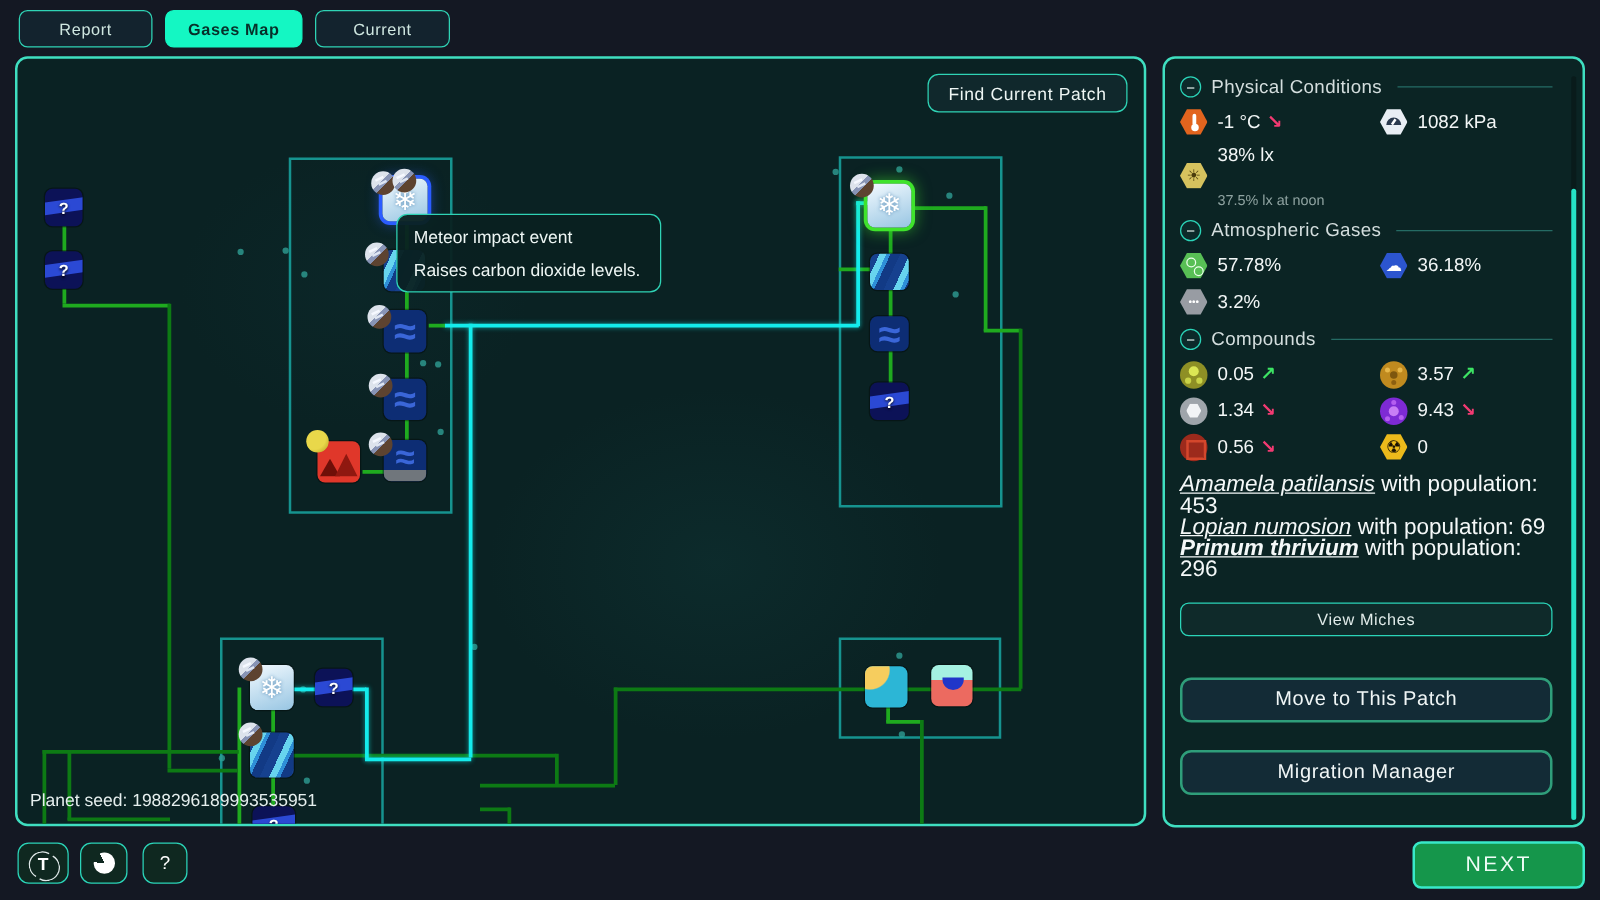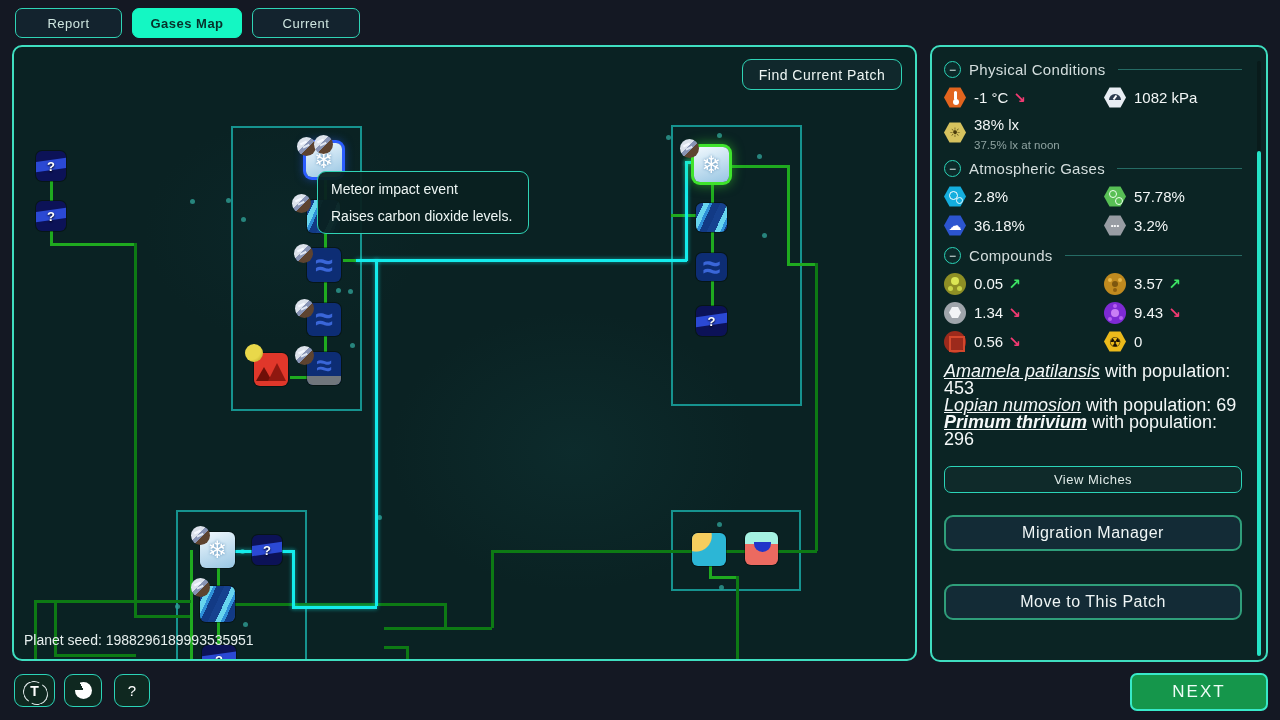--- a/index.html
+++ b/index.html
@@ -106,21 +106,21 @@
     color:#eaf6f2; flex:0 0 auto; position:relative; }
   .sec-minus::before { content:"−"; position:absolute; inset:0; display:flex; align-items:center;
     justify-content:center; font-size:12px; line-height:1; }
   .sec-title { font-size:15px; color:#d4dede; letter-spacing:.3px; white-space:nowrap; }
   .sec-rule { flex:1; height:1px; background:#256b64; margin-left:4px; }
 
   .cond-grid { display:grid; grid-template-columns:160px 1fr; row-gap:4px; margin-bottom:9px; }
   .cond { display:flex; align-items:center; gap:8px; min-height:25px; }
   .cond .txt { display:flex; flex-direction:column; }
   .cond .val { font-size:15px; color:#f2f6f6; display:flex; align-items:center; gap:5px; line-height:22px; }
-  .cond .sub { font-size:11.5px; color:#8fa3a1; margin-top:3px; }
+  .cond .sub { font-size:11.5px; color:#8fa3a1; margin-top:19px; }
   .arrow { font-weight:bold; font-size:15px; }
   .arrow.up { color:#3de464; }
   .arrow.down { color:#f23a72; }
 
   .ic { width:22px; height:22px; flex:0 0 auto; position:relative; display:inline-block; }
   .ic.hex { clip-path:polygon(25% 4%,75% 4%,100% 50%,75% 96%,25% 96%,0 50%); }
   .ic.round { border-radius:50%; }
   .ic-temperature { background:#e2641e; }
   .ic-temperature::before { content:""; position:absolute; left:10px; top:4px; width:3px; height:9px; background:#fff; border-radius:2px; }
   .ic-temperature::after { content:""; position:absolute; left:8.5px; top:12px; width:6px; height:6px; background:#fff; border-radius:50%; }
@@ -341,26 +341,20 @@
       </div>
     </div>
 
   <div class="sec-h">
     <span class="sec-minus"></span>
     <span class="sec-title">Atmospheric Gases</span>
     <span class="sec-rule"></span>
   </div>
   <div class="cond-grid" id="grid-gases">
       <div class="cond">
-        <span class="ic hex ic-oxygen"></span>
-        <div class="txt">
-          <div class="val">2.8%</div>
-        </div>
-      </div>
-      <div class="cond">
         <span class="ic hex ic-nitrogen"></span>
         <div class="txt">
           <div class="val">57.78%</div>
         </div>
       </div>
       <div class="cond">
         <span class="ic hex ic-carbon-dioxide"></span>
         <div class="txt">
           <div class="val">36.18%</div>
         </div>
@@ -417,22 +411,22 @@
       </div>
     </div>
 
   <div class="species-list" id="species-list">
       <div class="sp-line"><span class="sp-name">Amamela patilansis</span> with population: 453</div>
       <div class="sp-line"><span class="sp-name">Lopian numosion</span> with population: 69</div>
       <div class="sp-line"><span class="sp-name bold">Primum thrivium</span> with population: 296</div>
     </div>
 
   <div class="sb-btn btn-miches">View Miches</div>
+  <div class="sb-btn btn-big btn-move">Move to This Patch</div>
   <div class="sb-btn btn-big btn-migration">Migration Manager</div>
-  <div class="sb-btn btn-big btn-move">Move to This Patch</div>
 
   <div class="sb-scroll-track"></div>
   <div class="sb-scroll-thumb"></div>
 </div>
 
 <div class="bottom-btn bb1">
   <span class="t-glyph">T</span>
 </div>
 <div class="bottom-btn bb2">
   <span class="pie-glyph"></span>

